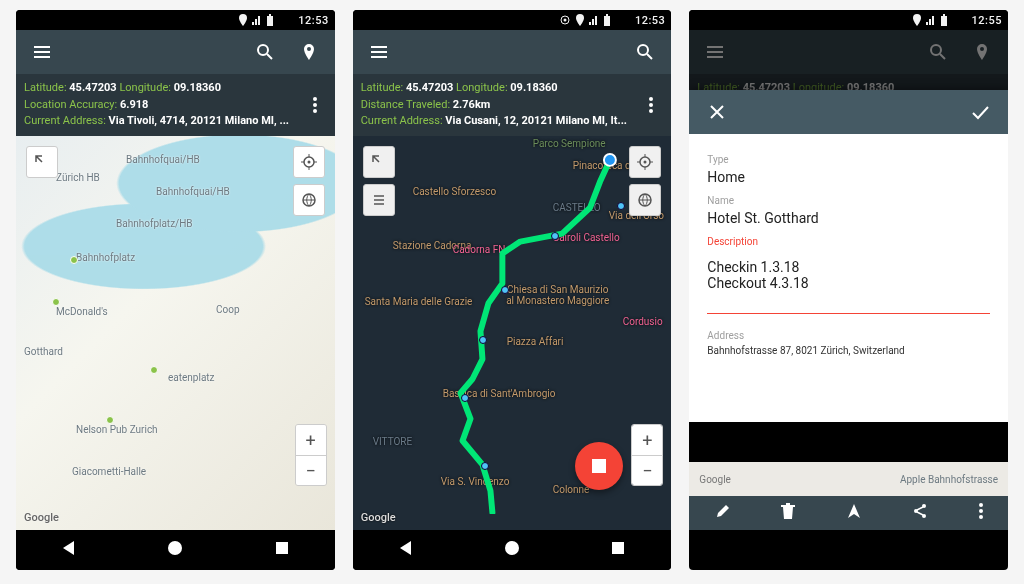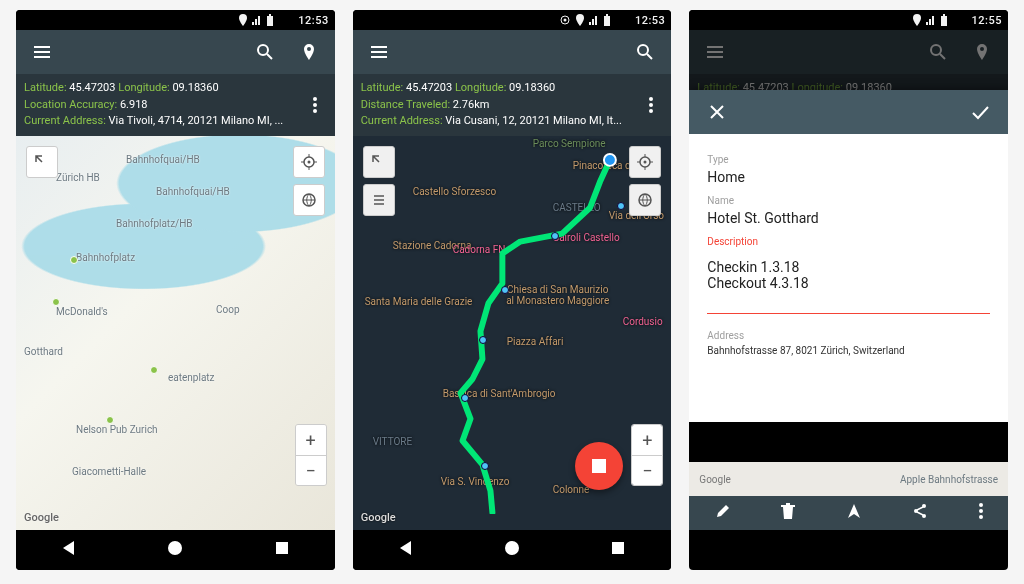--- a/index.html
+++ b/index.html
@@ -57,21 +57,21 @@
     background: #2a363d;
     color: #fff;
     font-size: 11px;
     padding: 6px 8px;
     display: flex;
     align-items: flex-start;
     position: relative;
   }
   .info .txt { flex: 1; line-height: 1.5; overflow: hidden; }
   .info .lbl { color: #8bc34a; margin-top: 13px; }
-  .info .val { color: #fff; }
+  .info .val { color: #fff; font-weight: bold; }
   .info .more {
     width: 24px;
     display: flex;
     align-items: center;
     justify-content: center;
     align-self: center;
   }
   
   .map {
     flex: 1;

